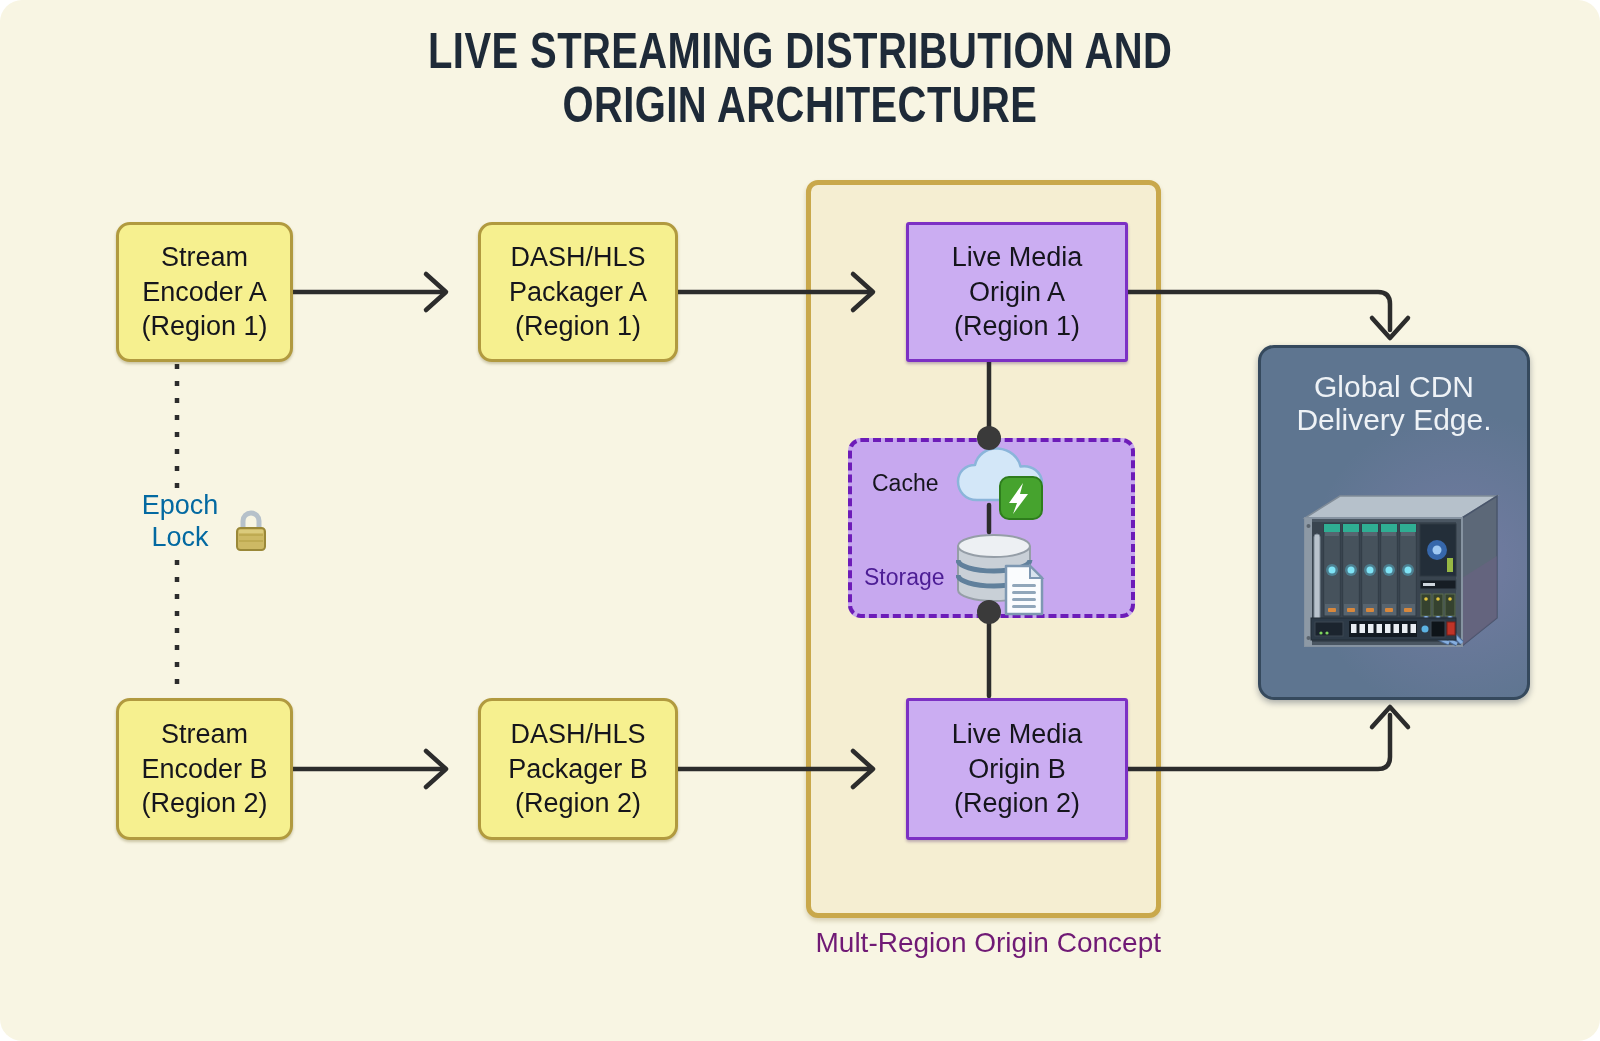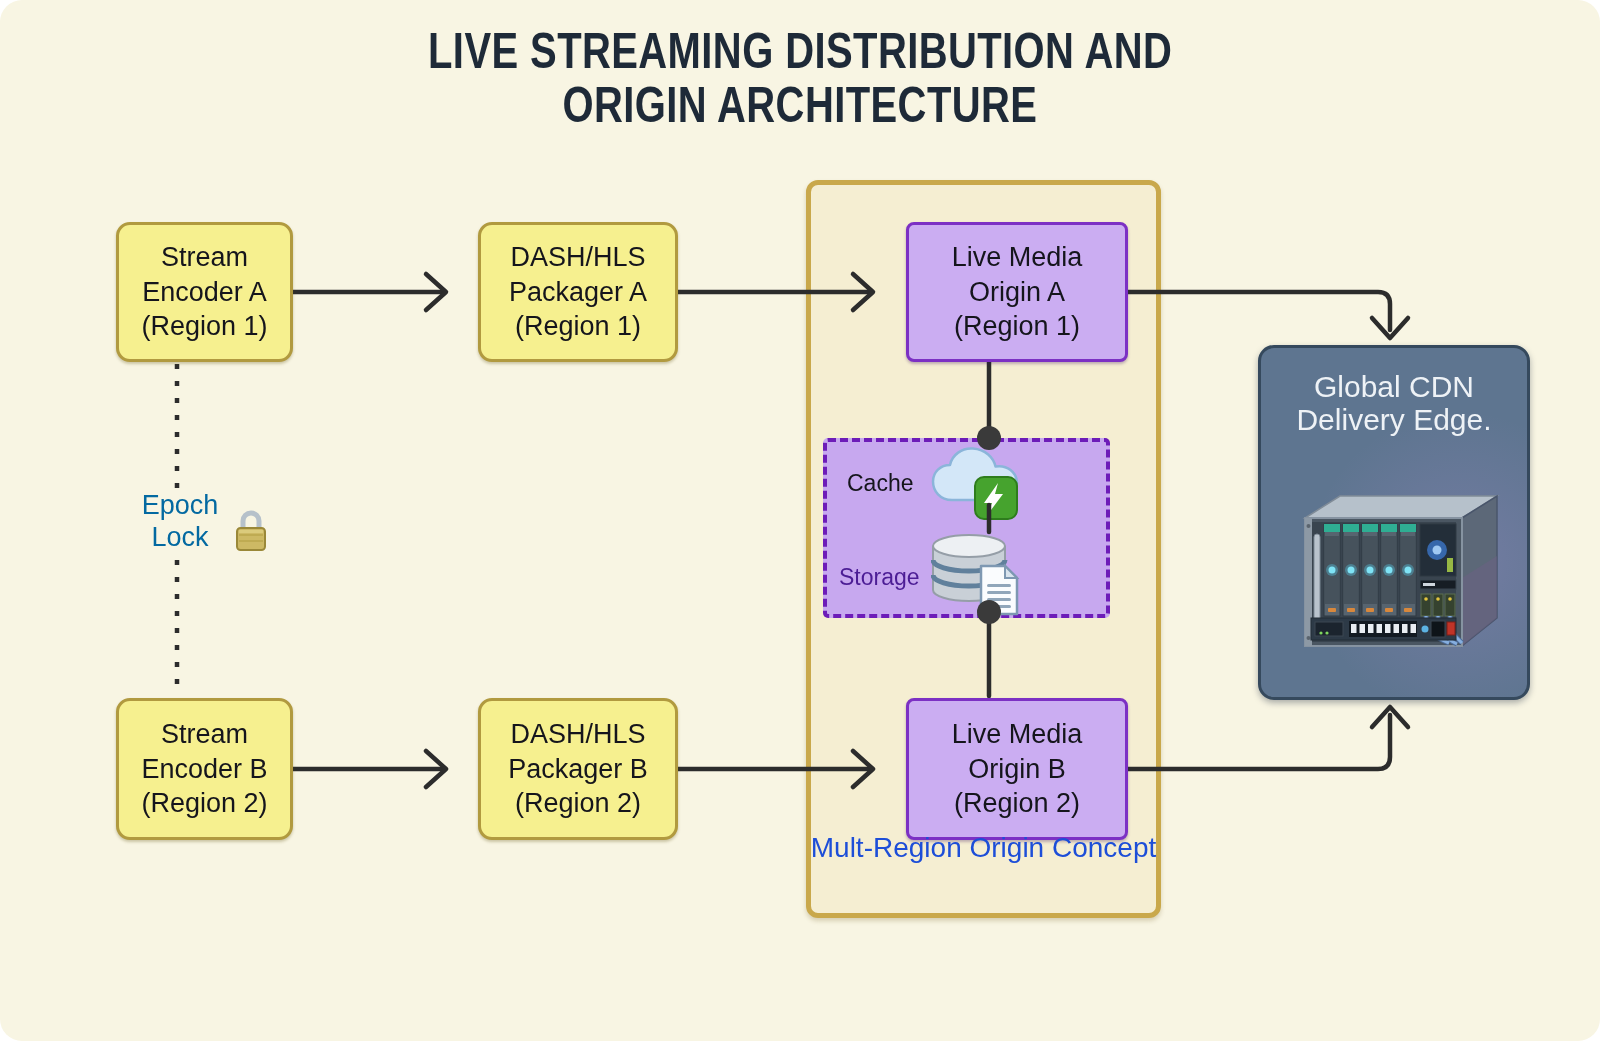--- a/index.html
+++ b/index.html
@@ -11,40 +11,40 @@
          color:var(--title_text,#1e2a38);font-weight:bold;z-index:2;}
   .title-line{font-size:50px;line-height:54px;}
   .title-line span{display:inline-block;transform:scaleX(0.8);transform-origin:50% 50%;white-space:nowrap;letter-spacing:0.5px;}
 
   
   .node{position:absolute;box-sizing:border-box;display:flex;align-items:center;justify-content:center;
         text-align:center;font-size:27px;line-height:1.28;white-space:pre-line;color:#15151c;z-index:2;margin-left:28px;}
   .yellow{background:var(--yellow_fill,#f6f08f);border:3px solid var(--yellow_border,#b19a3f);
           border-radius:14px;box-shadow:0 2px 3px rgba(100,85,20,.3);}
   .purple{background:var(--purple_fill,#cbadf2);border:3px solid var(--purple_border,#7c30c4);
-          border-radius:8px;box-shadow:0 2px 3px rgba(60,20,100,.3);}
+          border-radius:3px;box-shadow:0 2px 3px rgba(60,20,100,.3);}
 
   #node-encoder-a{left:88px;top:222px;width:177px;height:140px;}
   #node-packager-a{left:450px;top:222px;width:200px;height:140px;}
   #node-origin-a{left:878px;top:222px;width:222px;height:140px;}
   #node-encoder-b{left:88px;top:698px;width:177px;height:142px;}
   #node-packager-b{left:450px;top:698px;width:200px;height:142px;}
   #node-origin-b{left:878px;top:698px;width:222px;height:142px;}
 
   
   .container-box{position:absolute;left:806px;top:180px;width:355px;height:738px;box-sizing:border-box;
         background:var(--container_fill,#f5eed2);border:5px solid var(--container_border,#c9a84b);
         border-radius:12px;z-index:0;box-shadow:0 3px 4px rgba(120,100,40,.25);}
-  .container-label{position:absolute;left:806px;top:832px;width:355px;text-align:center;
-        font-size:28px;color:#1d4ed8;z-index:2;}
-
-  
-  .cache-box{position:absolute;left:823px;top:438px;width:287px;height:180px;box-sizing:border-box;
+  .container-label{position:absolute;left:806px;top:927px;width:355px;text-align:right;
+        font-size:28px;color:#701a75;z-index:2;}
+
+  
+  .cache-box{position:absolute;left:848px;top:438px;width:287px;height:180px;box-sizing:border-box;
         background:var(--dashed_fill,#c7a8ef);border:4px dashed var(--dashed_border,#6d1cb8);
-        border-radius:5px;z-index:2;text-align:right;}
+        border-radius:13px;z-index:2;text-align:right;}
   .cache-label{position:absolute;left:20px;top:28px;font-size:23px;color:#15151c;}
   .storage-label{position:absolute;left:12px;top:122px;font-size:23px;color:#4c1d95;}
   .icon-cloud{position:absolute;left:102px;top:0px;}
   .icon-db{position:absolute;left:104px;top:90px;}
 
   
   .epoch-text{position:absolute;left:110px;top:489px;width:140px;text-align:center;font-size:27px;
         line-height:32px;white-space:pre-line;color:#0369a1;z-index:2;}
   .icon-lock{position:absolute;left:233px;top:503px;z-index:2;}
 

